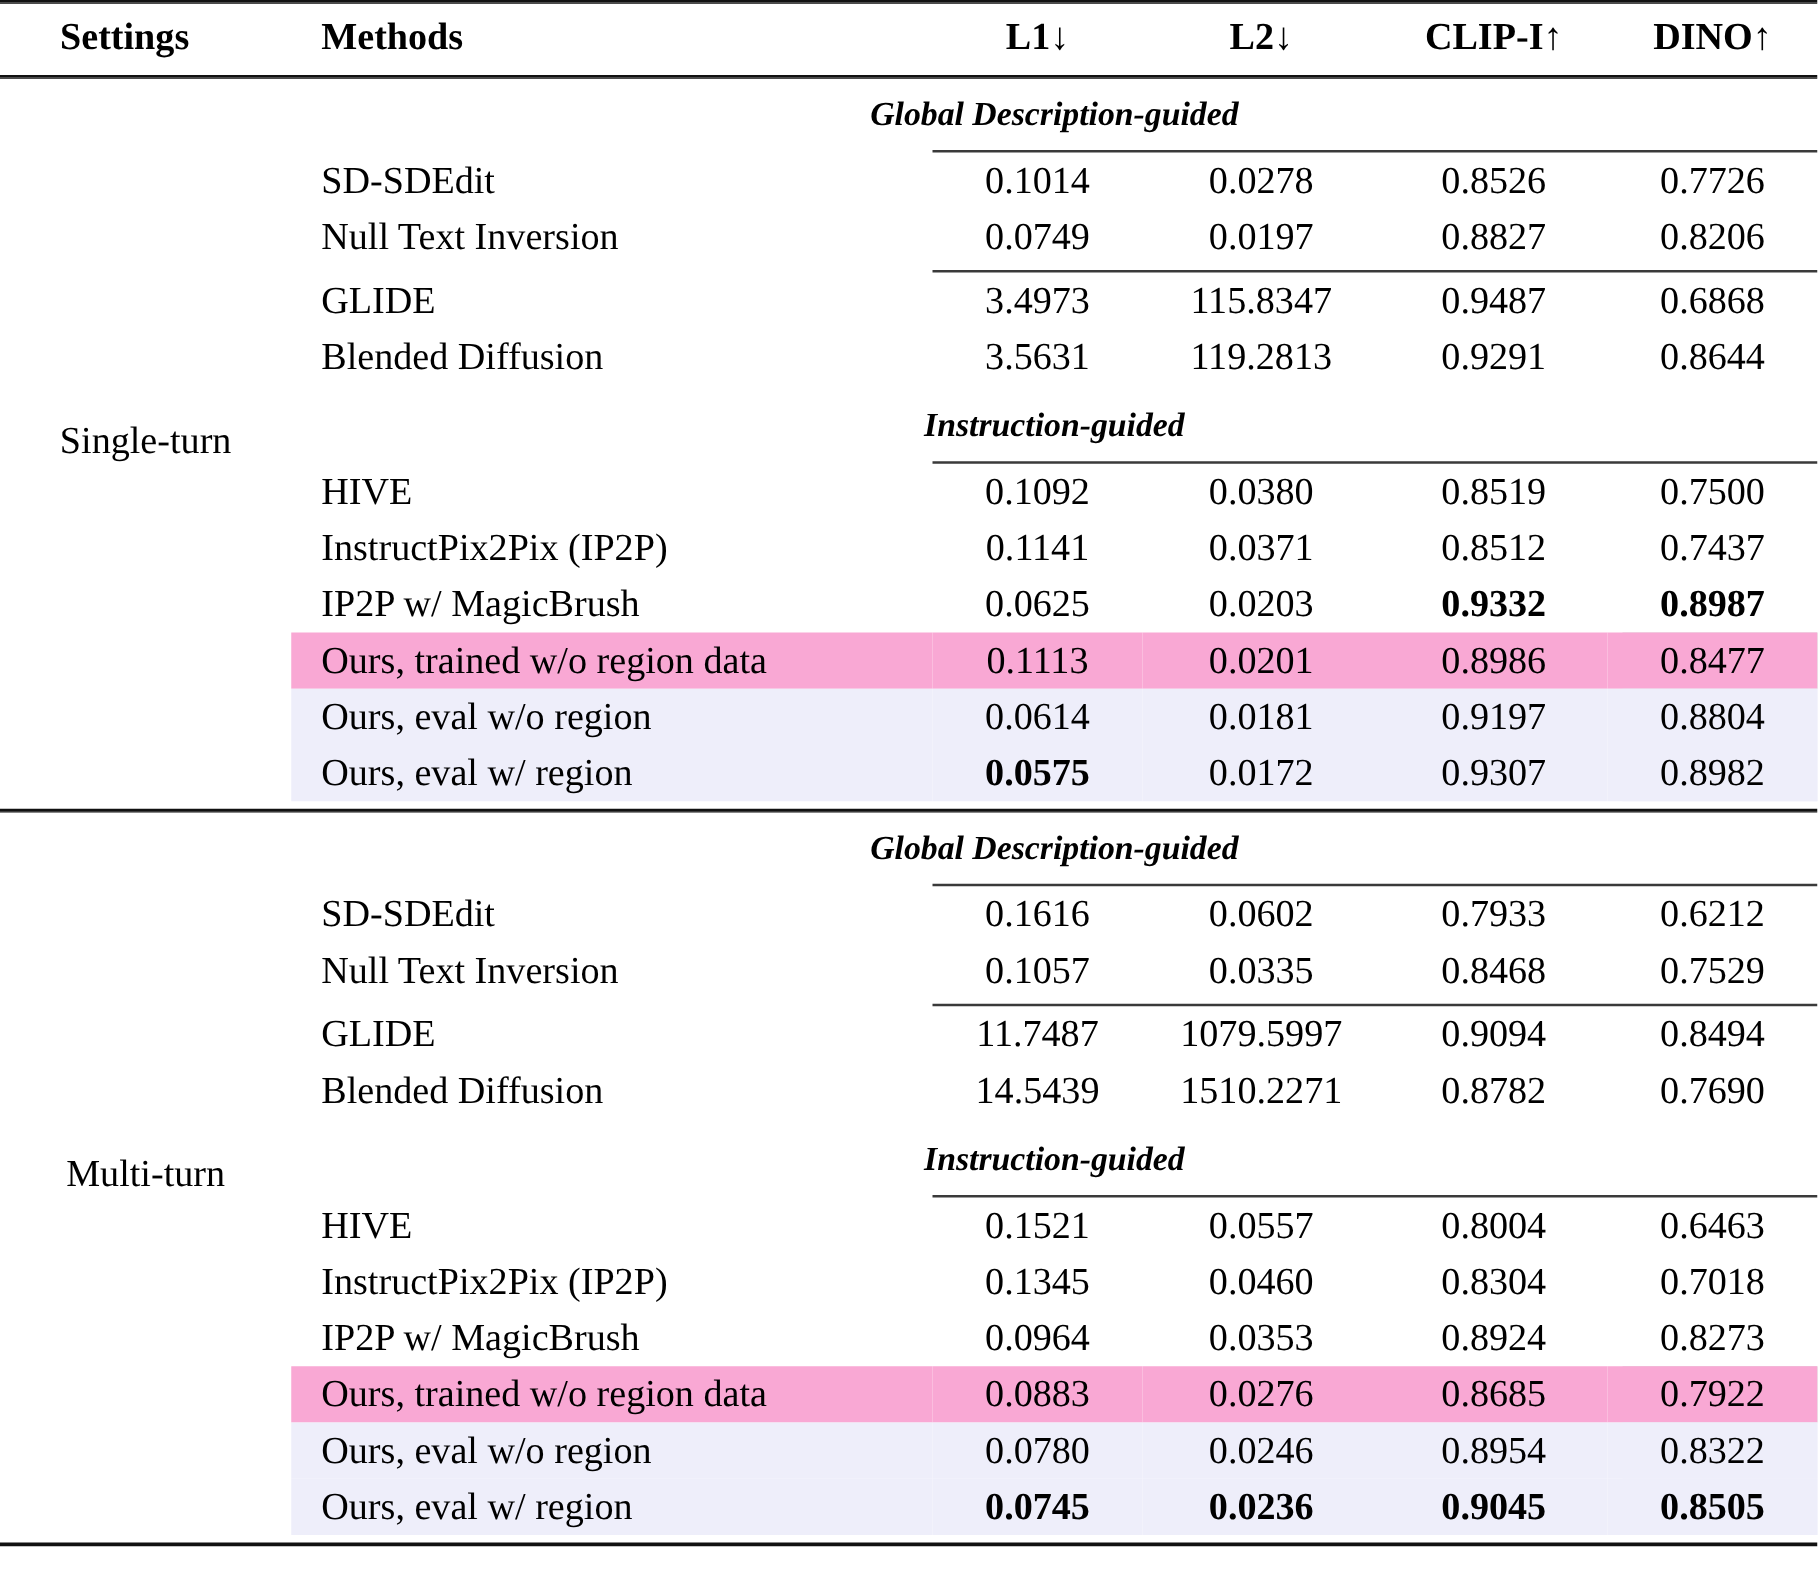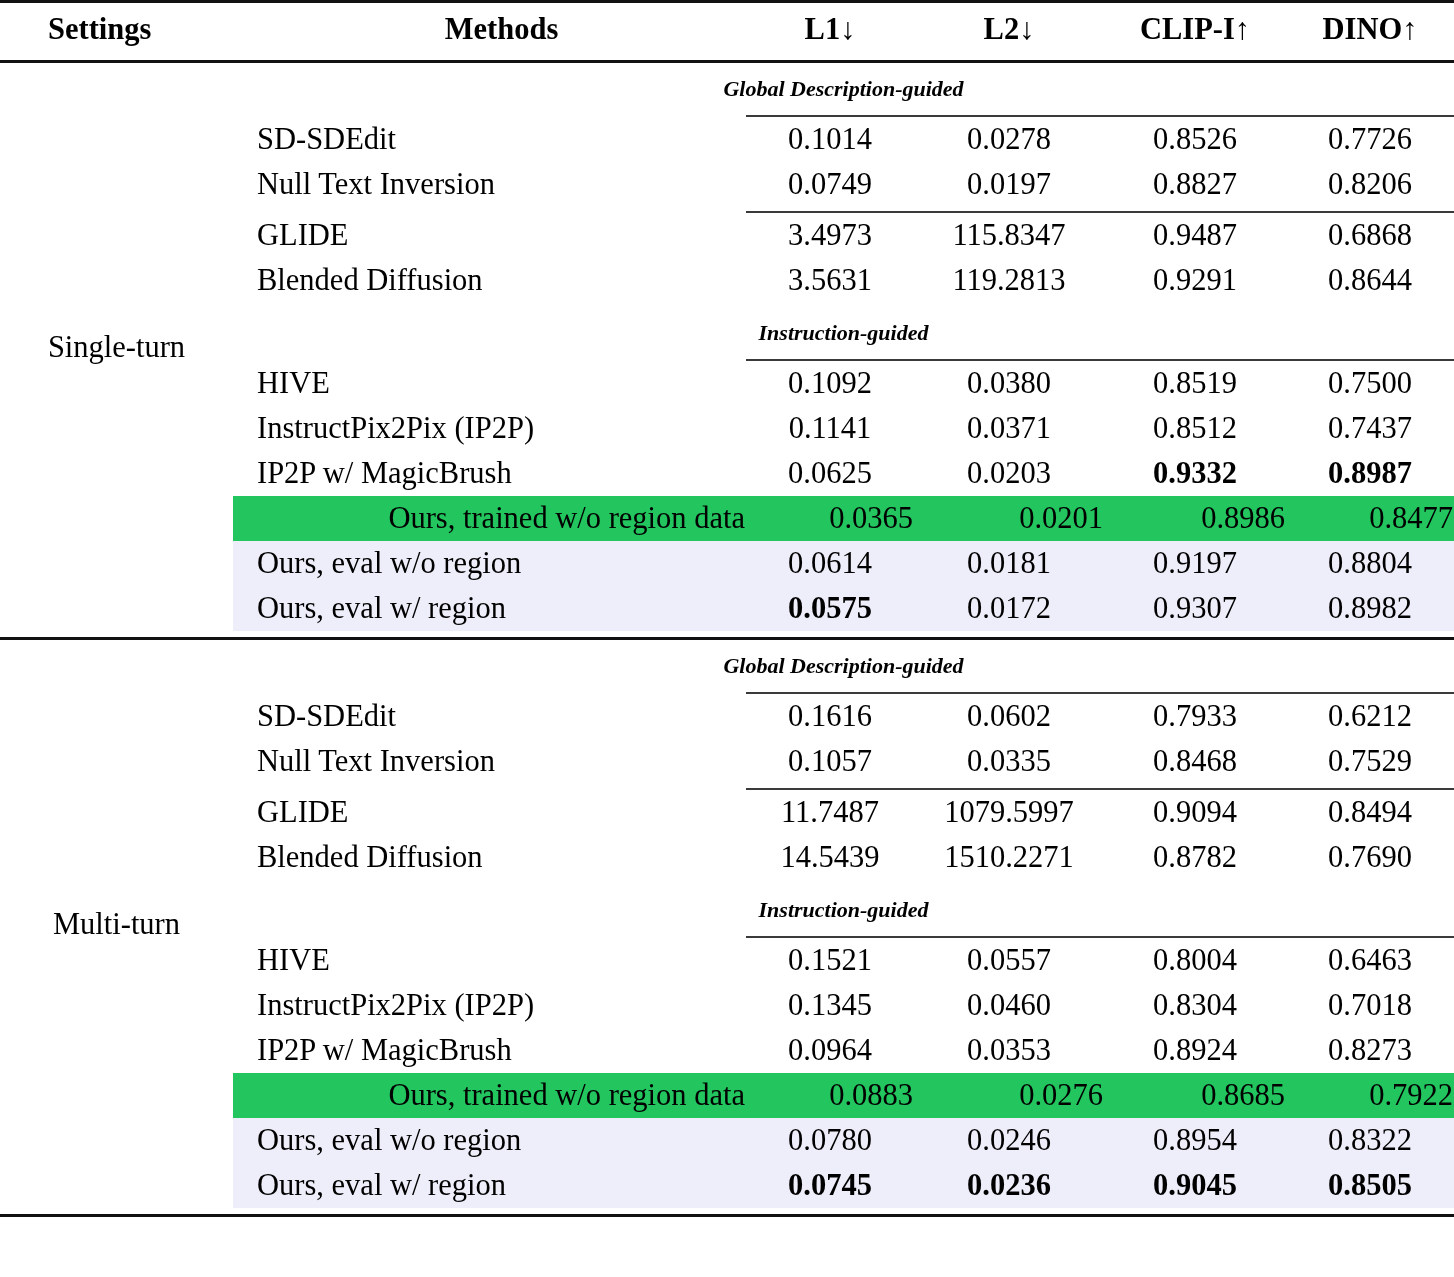--- a/index.html
+++ b/index.html
@@ -64,59 +64,59 @@
   
   th {
     font-weight: bold;
     padding: 0;
     vertical-align: middle;
   }
   .th-cell {
     padding: 9px 0 13px 0;
   }
   .th-settings { text-align: left;  padding-left: 48px; }
-  .th-methods  { text-align: center;  padding-left: 24px; }
+  .th-methods  { text-align: left;  padding-left: 24px; }
   .th-num      { text-align: center; }
 
   
   td.settings-label {
     text-align: center;
     font-weight: normal;
     vertical-align: middle;
     padding: 0 6px;
     font-size: 30.5px;
   }
 
   
   td.group-banner {
     text-align: center;
     font-style: italic;
     font-weight: bold;
-    font-size: 22px;
+    font-size: 27px;
     padding: 13px 0 13px 0;
   }
 
   
   td.method {
     text-align: left;
     padding-left: 24px;
     padding-top: 5px;
     padding-bottom: 5px;
     white-space: nowrap;
   }
   td.num {
     text-align: center;
     padding-top: 5px;
     padding-bottom: 5px;
     white-space: nowrap;
   }
   .bold { font-weight: bold; }
 
   tr.row-h-gray  td.method,
-  tr.row-h-gray  td.num { background: #22c55e; text-align: right; }
+  tr.row-h-gray  td.num { background: #f9a8d4; }
   tr.row-h-lav   td.method,
   tr.row-h-lav   td.num { background: #eeeefa; }
 
   
   tr.row-h-gray td.num.last { box-shadow: 12px 0 0 0 #d6d6d6; }
   tr.row-h-lav  td.num.last { box-shadow: 12px 0 0 0 #eeeefa; }
 </style>
 </head>
 <body>
 
@@ -226,21 +226,21 @@
         </tr>
         <tr>
           <td class="method">IP2P w/ MagicBrush</td>
           <td class="num">0.0625</td>
           <td class="num">0.0203</td>
           <td class="num bold">0.9332</td>
           <td class="num last bold">0.8987</td>
         </tr>
         <tr class="row-h-gray">
           <td class="method">Ours, trained w/o region data</td>
-          <td class="num">0.0365</td>
+          <td class="num">0.1113</td>
           <td class="num">0.0201</td>
           <td class="num">0.8986</td>
           <td class="num last">0.8477</td>
         </tr>
         <tr class="row-h-lav">
           <td class="method">Ours, eval w/o region</td>
           <td class="num">0.0614</td>
           <td class="num">0.0181</td>
           <td class="num">0.9197</td>
           <td class="num last">0.8804</td>

